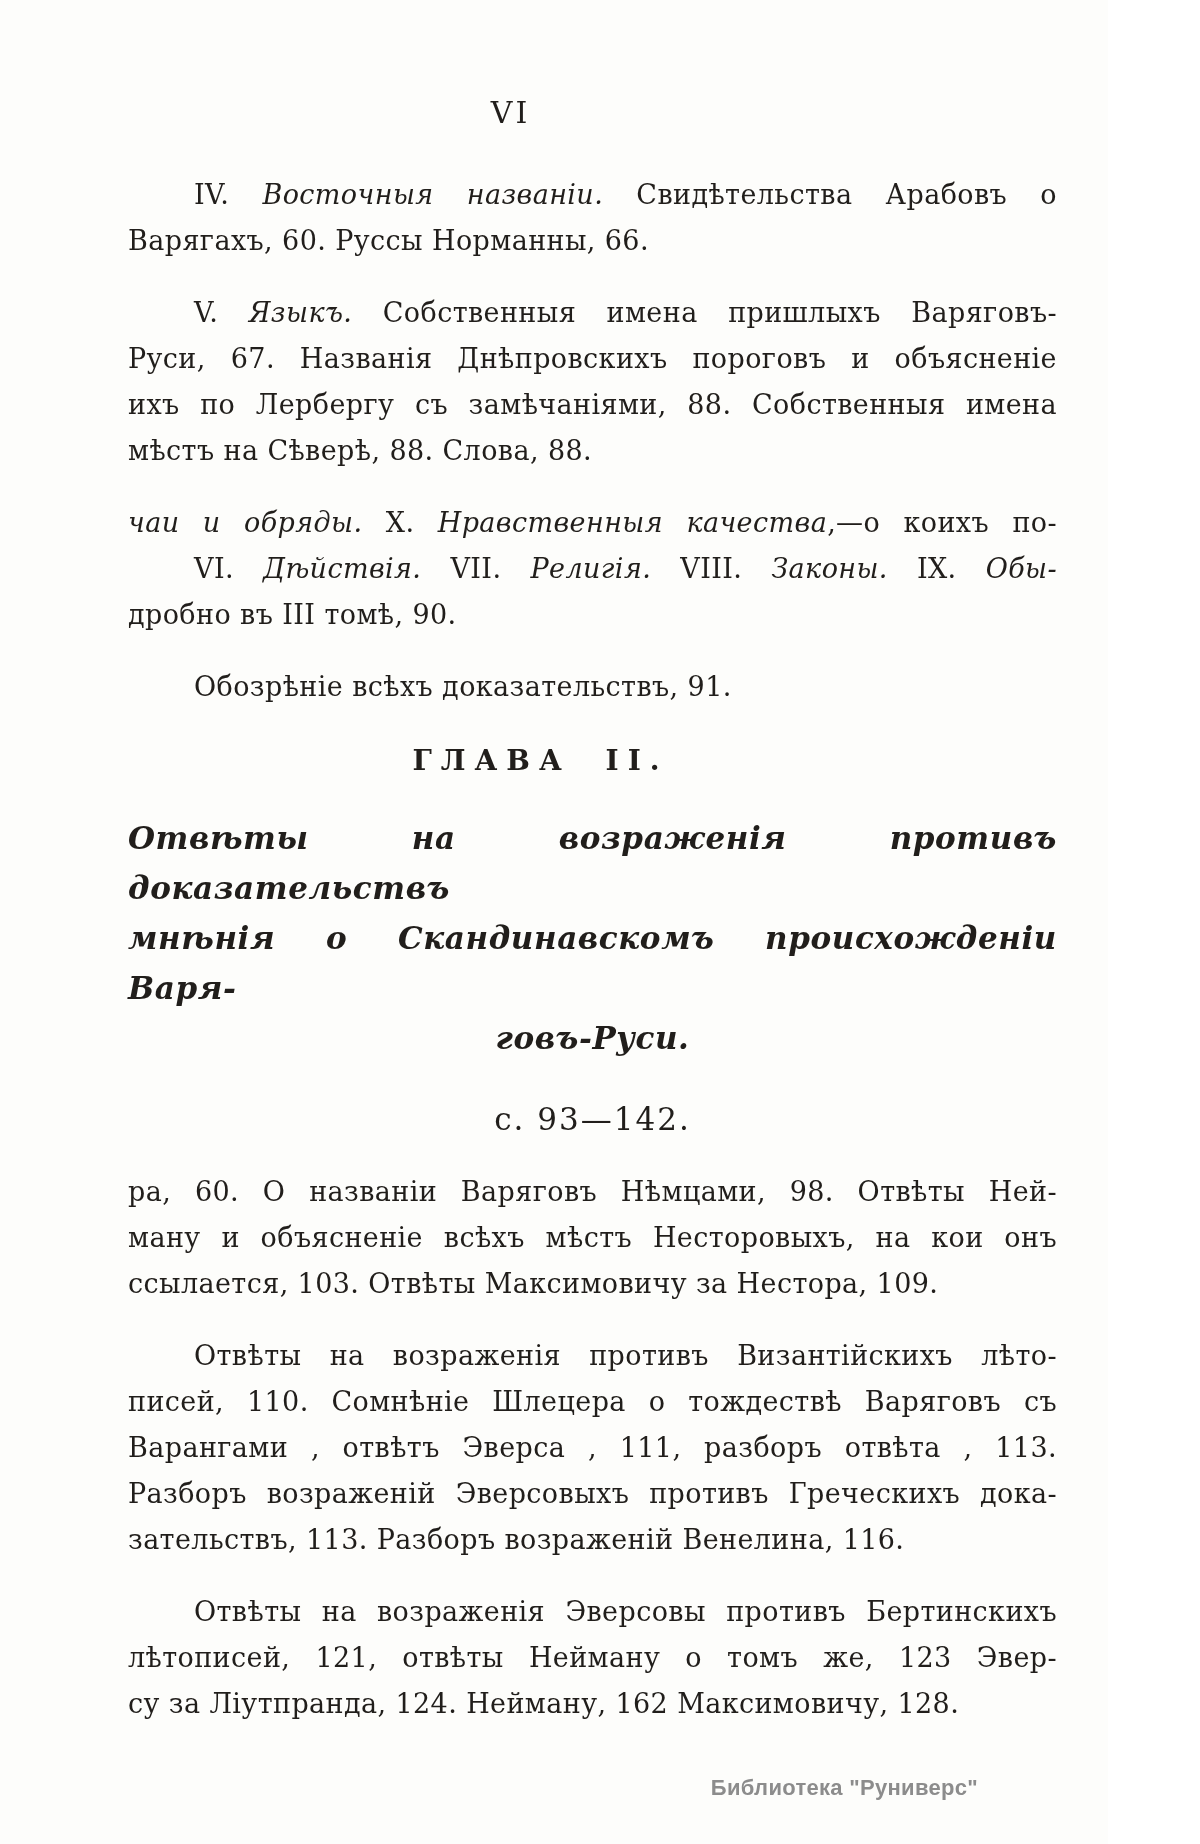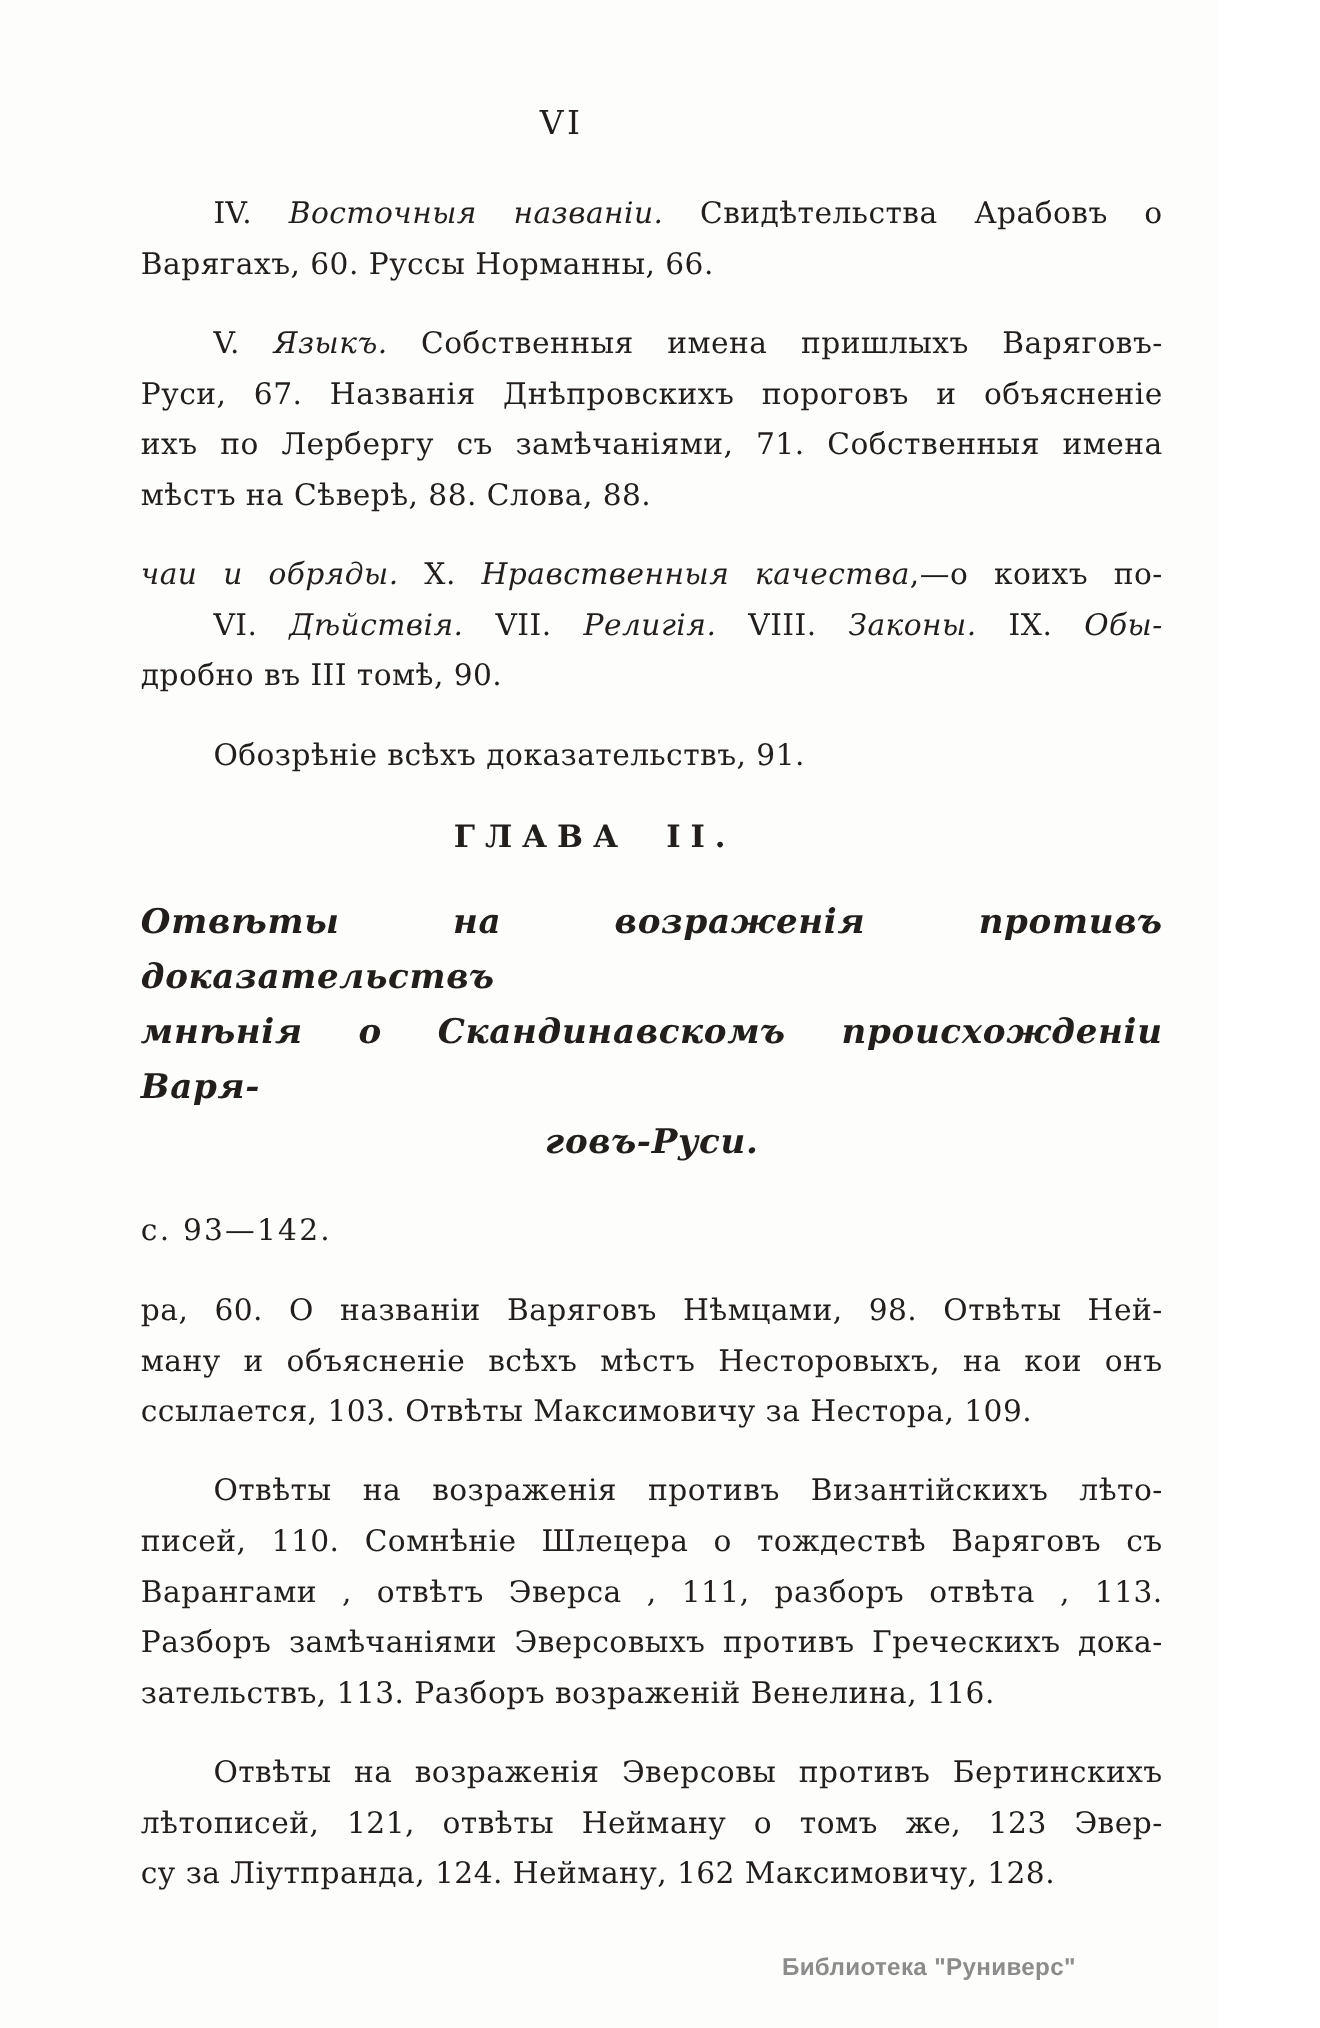--- a/index.html
+++ b/index.html
@@ -51,22 +51,22 @@
     font-size:31px;
     font-weight:bold;
     font-style:italic;
     line-height:50px;
     letter-spacing:0.6px;
     margin-bottom:36px;
   }
   .chapter-title .t-line { text-align:justify; text-align-last:justify; }
   .chapter-title .t-line.center { text-align:center; text-align-last:center; }
   .pages-range {
-    text-align:left;
-    font-size:27px;
+    text-align:center;
+    font-size:31px;
     line-height:40px;
     letter-spacing:2px;
     margin-bottom:30px;
   }
   .watermark {
     position:absolute;
     right:130px; top:1775px;
     font-family:"Liberation Sans", sans-serif;
     font-size:22px;
     font-weight:600;
@@ -83,21 +83,21 @@
     <div class="page-number">VI</div>
 
     <div>
         <div class="para">
           <div class="line first"><span>IV. </span><span class="it">Восточныя названіи.</span><span> Свидѣтельства Арабовъ о</span></div>
           <div class="line last"><span>Варягахъ, 60. Руссы Норманны, 66.</span></div>
         </div>
         <div class="para">
           <div class="line first"><span>V. </span><span class="it">Языкъ.</span><span> Собственныя имена пришлыхъ Варяговъ-</span></div>
           <div class="line"><span>Руси, 67. Названія Днѣпровскихъ пороговъ и объясненіе</span></div>
-          <div class="line"><span>ихъ по Лербергу съ замѣчаніями, 71. Собственныя имена</span></div>
+          <div class="line"><span>ихъ по Лербергу съ замѣчаніями, 88. Собственныя имена</span></div>
           <div class="line last"><span>мѣстъ на Сѣверѣ, 88. Слова, 88.</span></div>
         </div>
         <div class="para">
           <div class="line"><span class="it">чаи и обряды.</span><span> X. </span><span class="it">Нравственныя качества</span><span>,—о коихъ по-</span></div>
           <div class="line first"><span>VI. </span><span class="it">Дѣйствія.</span><span> VII. </span><span class="it">Религія.</span><span> VIII. </span><span class="it">Законы.</span><span> IX. </span><span class="it">Обы-</span></div>
           <div class="line last"><span>дробно въ III томѣ, 90.</span></div>
         </div>
         <div class="para">
           <div class="line first last"><span>Обозрѣніе всѣхъ доказательствъ, 91.</span></div>
         </div>
@@ -116,21 +116,21 @@
     <div>
         <div class="para">
           <div class="line"><span>ра, 60. О названіи Варяговъ Нѣмцами, 98. Отвѣты Ней-</span></div>
           <div class="line"><span>ману и объясненіе всѣхъ мѣстъ Несторовыхъ, на кои онъ</span></div>
           <div class="line last"><span>ссылается, 103. Отвѣты Максимовичу за Нестора, 109.</span></div>
         </div>
         <div class="para">
           <div class="line first"><span>Отвѣты на возраженія противъ Византійскихъ лѣто-</span></div>
           <div class="line"><span>писей, 110. Сомнѣніе Шлецера о тождествѣ Варяговъ съ</span></div>
           <div class="line"><span>Варангами , отвѣтъ Эверса , 111, разборъ отвѣта , 113.</span></div>
-          <div class="line"><span>Разборъ замѣчаніями Эверсовыхъ противъ Греческихъ дока-</span></div>
+          <div class="line"><span>Разборъ возраженій Эверсовыхъ противъ Греческихъ дока-</span></div>
           <div class="line last"><span>зательствъ, 113. Разборъ возраженій Венелина, 116.</span></div>
         </div>
         <div class="para">
           <div class="line first"><span>Отвѣты на возраженія Эверсовы противъ Бертинскихъ</span></div>
           <div class="line"><span>лѣтописей, 121, отвѣты Нейману о томъ же, 123 Эвер-</span></div>
           <div class="line last"><span>су за Ліутпранда, 124. Нейману, 162 Максимовичу, 128.</span></div>
         </div>
       </div>
 
   </div>

